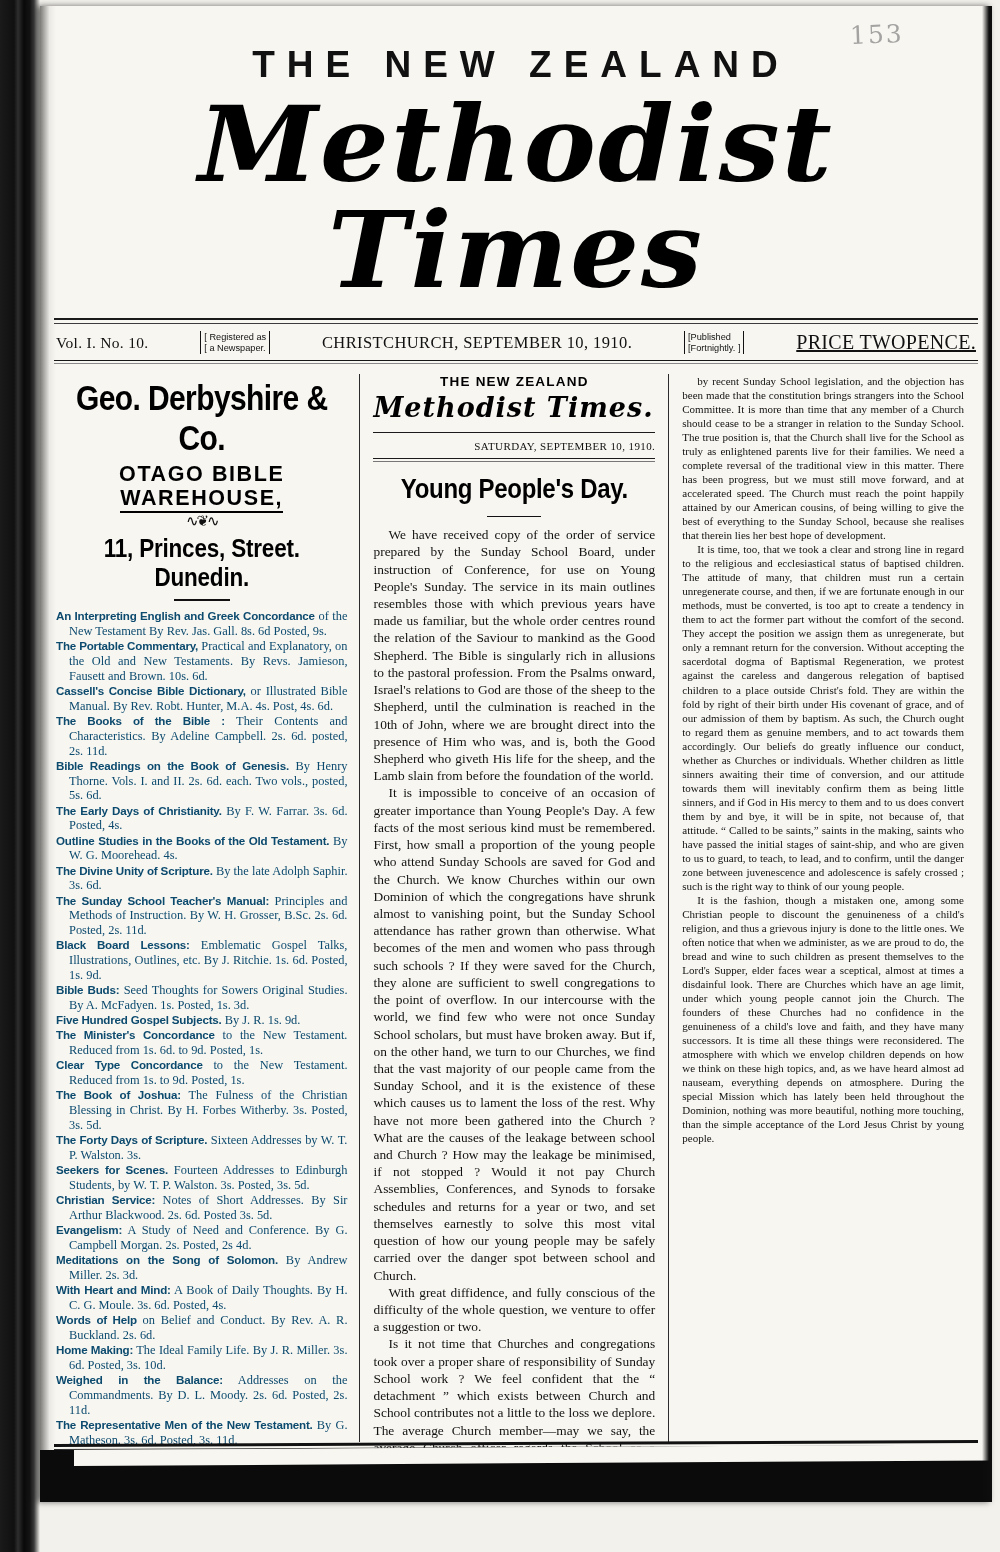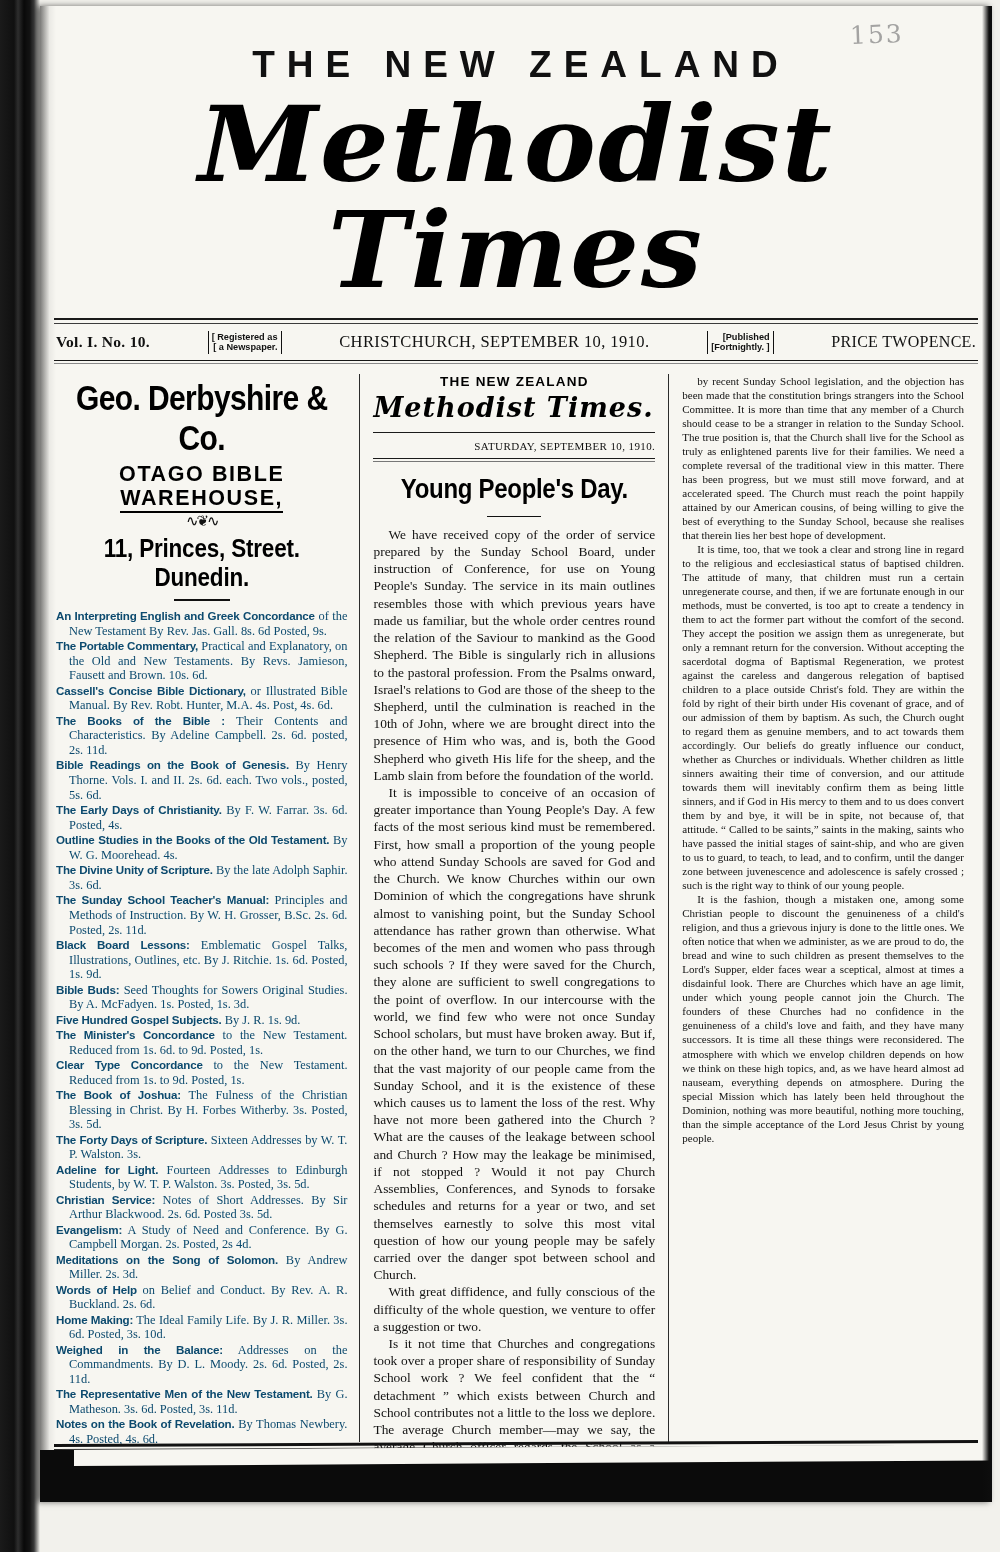--- a/index.html
+++ b/index.html
@@ -105,34 +105,34 @@
   }
 
   .issue-line {
     display: flex;
     align-items: center;
     justify-content: space-between;
     padding: 7px 16px 6px 16px;
     font-size: 15.5px;
     color: #111;
   }
-  .issue-line .vol { letter-spacing: .3px; font-weight: bold; }
+  .issue-line .vol { letter-spacing: .3px; }
   .issue-bracket {
     font-family: "Liberation Sans", sans-serif;
     font-size: 9.2px;
-    font-weight: 700;
+    font-weight: 400;
     line-height: 1.12;
-    text-align: right;
+    text-align: left;
     white-space: pre-line;
     border-left: 1.5px solid #111;
     border-right: 1.5px solid #111;
     padding: 1px 3px;
   }
   .issue-city { font-size: 16.5px; letter-spacing: .4px; }
-  .issue-price { font-size: 16px; letter-spacing: .3px; }
+  .issue-price { font-size: 20px; letter-spacing: .3px; text-decoration: underline; }
 
   .rule-thin {
     margin: 0 14px;
     border-top: 1.6px solid #161616;
   }
   .rule-hair {
     margin: 2px 14px 0 14px;
     border-top: 1px solid #8a8a8a;
   }
 
@@ -344,24 +344,25 @@
           <div class="book"><b>Outline Studies in the Books of the Old Testament.</b><span> By W. G. Moorehead.  4s.</span></div>
           <div class="book"><b>The Divine Unity of Scripture.</b><span> By the late Adolph Saphir.  3s. 6d.</span></div>
           <div class="book"><b>The Sunday School Teacher's Manual:</b><span> Principles and Methods of Instruction.   By W. H. Grosser, B.Sc.  2s. 6d.  Posted, 2s. 11d.</span></div>
           <div class="book"><b>Black Board Lessons:</b><span> Emblematic Gospel Talks, Illustrations, Outlines, etc.   By J. Ritchie. 1s. 6d.  Posted, 1s. 9d.</span></div>
           <div class="book"><b>Bible Buds:</b><span> Seed Thoughts for Sowers  Original Studies.  By A. McFadyen.  1s.  Posted, 1s. 3d.</span></div>
           <div class="book"><b>Five Hundred Gospel Subjects.</b><span> By J. R.    1s. 9d.</span></div>
           <div class="book"><b>The Minister's Concordance</b><span> to the New Testament. Reduced from 1s. 6d. to 9d.  Posted, 1s.</span></div>
           <div class="book"><b>Clear Type Concordance</b><span> to the New Testament. Reduced from 1s. to 9d.  Posted, 1s.</span></div>
           <div class="book"><b>The Book of Joshua:</b><span> The Fulness of the Christian Blessing in Christ.  By H. Forbes Witherby. 3s.  Posted, 3s. 5d.</span></div>
           <div class="book"><b>The Forty Days of Scripture.</b><span> Sixteen Addresses by W. T. P. Walston.  3s.</span></div>
-          <div class="book"><b>Adeline for Light.</b><span> Fourteen Addresses to Edinburgh Students, by W. T. P. Walston.   3s. Posted, 3s. 5d.</span></div>
+          <div class="book"><b>Seekers for Scenes.</b><span> Fourteen Addresses to Edinburgh Students, by W. T. P. Walston.   3s. Posted, 3s. 5d.</span></div>
           <div class="book"><b>Christian Service:</b><span> Notes of Short Addresses.   By Sir Arthur Blackwood.  2s. 6d.  Posted 3s. 5d.</span></div>
           <div class="book"><b>Evangelism:</b><span> A Study of Need and Conference.  By G. Campbell Morgan.  2s.  Posted, 2s 4d.</span></div>
           <div class="book"><b>Meditations on the Song of Solomon.</b><span> By Andrew Miller.  2s. 3d.</span></div>
+          <div class="book"><b>With Heart and Mind:</b><span> A Book of Daily Thoughts. By H. C. G. Moule.  3s. 6d.  Posted, 4s.</span></div>
           <div class="book"><b>Words of Help</b><span> on Belief and Conduct.  By Rev. A. R. Buckland.  2s. 6d.</span></div>
           <div class="book"><b>Home Making:</b><span> The Ideal Family Life.   By J. R. Miller.  3s. 6d.  Posted, 3s. 10d.</span></div>
           <div class="book"><b>Weighed in the Balance:</b><span> Addresses on the Commandments.  By D. L. Moody.  2s. 6d.  Posted, 2s. 11d.</span></div>
           <div class="book"><b>The Representative Men of the New Testament.</b><span> By G. Matheson.  3s. 6d.  Posted, 3s. 11d.</span></div>
           <div class="book"><b>Notes on the Book of Revelation.</b><span> By Thomas Newbery.  4s.  Posted, 4s. 6d.</span></div>
         </div>
     </div>
 
     <div class="col col-mid">
       <div class="ed-kicker">THE NEW ZEALAND</div>

